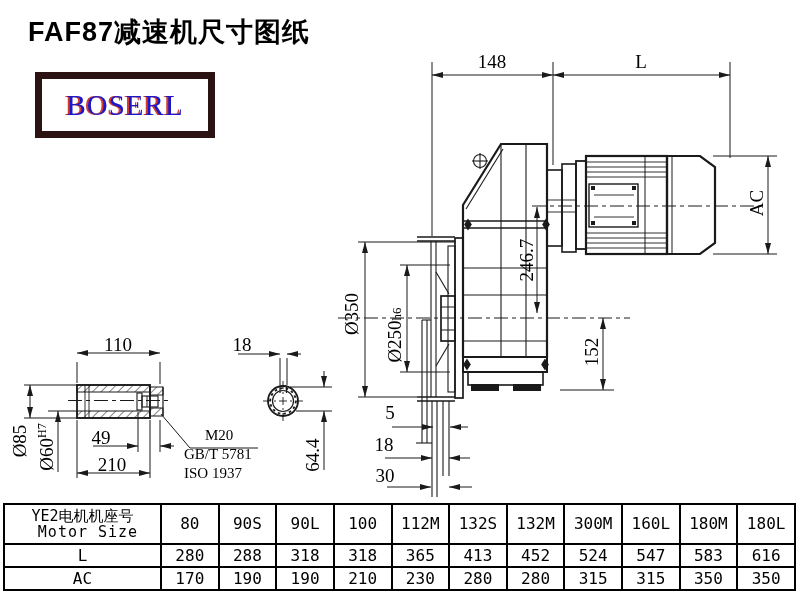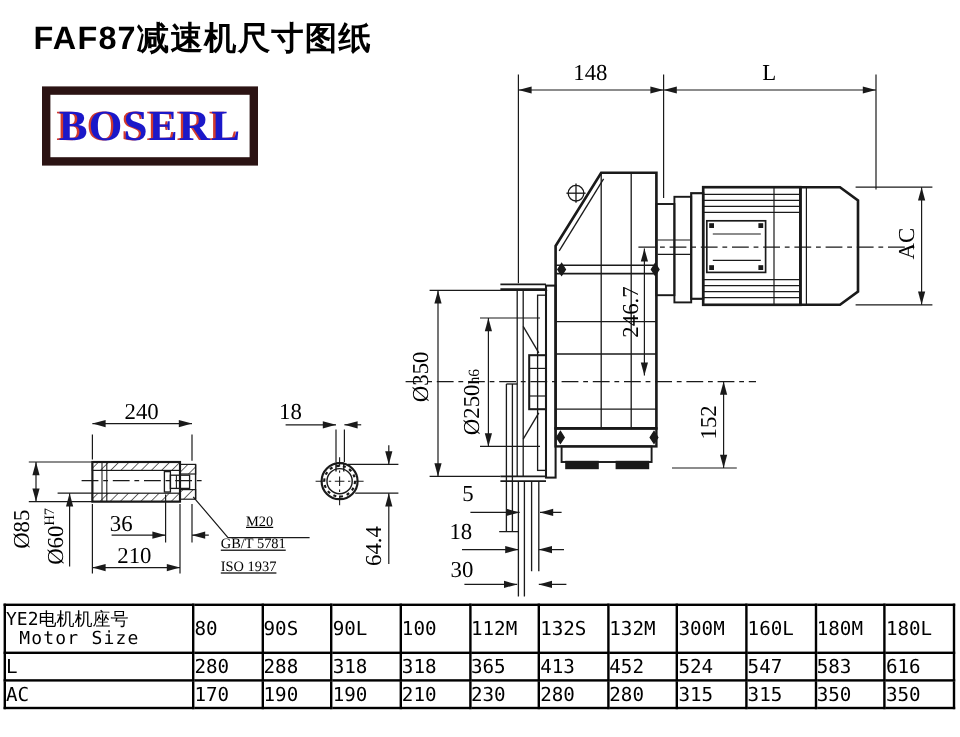--- a/index.html
+++ b/index.html
@@ -3,35 +3,35 @@
 <meta charset="utf-8">
 <style>
   html,body{margin:0;padding:0;background:#fff;}
   #stage{position:relative;width:800px;height:614px;background:#fff;overflow:hidden;
          font-family:"Liberation Sans",sans-serif;color:#111;}
   .title{position:absolute;left:28px;top:14px;font-size:27px;font-weight:bold;
          letter-spacing:1px;color:#000;white-space:nowrap;text-align:right;}
   .logo{position:absolute;left:35px;top:72px;width:180px;height:66px;
         border:7px solid #2b1313;box-sizing:border-box;background:#fff;
         display:flex;align-items:center;justify-content:center;}
-  .logo span{font-family:"Liberation Serif",serif;font-weight:bold;font-size:36px;
+  .logo span{font-family:"Liberation Serif",serif;font-weight:normal;font-size:29px;
         color:#1b18c9;letter-spacing:1px;line-height:1;
         text-shadow:-2px 0 0 #d23b2e;}
   svg{position:absolute;left:0;top:0;}
   .dim{position:absolute;transform:translate(-50%,-50%);font-family:"Liberation Serif",serif;
        font-size:19px;color:#000;white-space:nowrap;line-height:1;}
   .dim.v{transform:translate(-50%,-50%) rotate(-90deg);}
   .dim .tol{font-size:13px;}
   .dim sup.tol{font-size:12px;vertical-align:super;}
-  .note{position:absolute;font-family:"Liberation Serif",serif;font-size:12px;color:#000;
-        white-space:nowrap;line-height:1;text-decoration:underline;}
+  .note{position:absolute;font-family:"Liberation Serif",serif;font-size:15px;color:#000;
+        white-space:nowrap;line-height:1;}
   #size-table{position:absolute;left:3px;top:503px;width:793px;border-collapse:collapse;
         table-layout:fixed;font-family:"DejaVu Sans Mono",monospace;font-size:16px;color:#000;
         background:#fff;}
-  #size-table td{border:2px solid #000;text-align:left;vertical-align:middle;
+  #size-table td{border:2px solid #000;text-align:center;vertical-align:middle;
         padding:0;height:21px;line-height:1.1;overflow:hidden;}
   #size-table tr:first-child td{height:38px;}
   .namecell{width:155px;}
   .namecell .cn{font-size:15px;}
   .namecell .en{font-size:15px;letter-spacing:1px;padding-left:11px;}
 </style>
 </head>
 <body>
 
 <div id="stage">
@@ -232,24 +232,24 @@
   <div class="dim" style="left:492px;top:61px">148</div>
   <div class="dim" style="left:641px;top:61px">L</div>
   <div class="dim v" style="left:756px;top:203px">AC</div>
   <div class="dim v" style="left:526px;top:260px">246.7</div>
   <div class="dim v" style="left:351px;top:314px">Ø350</div>
   <div class="dim v" style="left:394px;top:335px"><span>Ø250</span><span class="tol">h6</span></div>
   <div class="dim v" style="left:591px;top:352px">152</div>
   <div class="dim" style="left:390px;top:412px">5</div>
   <div class="dim" style="left:384px;top:444px">18</div>
   <div class="dim" style="left:385px;top:475px">30</div>
-  <div class="dim" style="left:118px;top:344px">240</div>
+  <div class="dim" style="left:118px;top:344px">110</div>
   <div class="dim v" style="left:19px;top:441px">Ø85</div>
   <div class="dim v" style="left:46px;top:447px"><span>Ø60</span><sup class="tol">H7</sup></div>
-  <div class="dim" style="left:101px;top:437px">36</div>
+  <div class="dim" style="left:101px;top:437px">49</div>
   <div class="dim" style="left:112px;top:464px">210</div>
   <div class="dim" style="left:242px;top:344px">18</div>
   <div class="dim v" style="left:312px;top:455px">64.4</div>
   <div class="note" style="left:205px;top:428px">M20</div>
   <div class="note" style="left:184px;top:447px">GB/T 5781</div>
   <div class="note" style="left:184px;top:466px">ISO 1937</div>
 
   <table id="size-table">
     <tbody id="tbl-body">
       <tr id="tbl-head">

